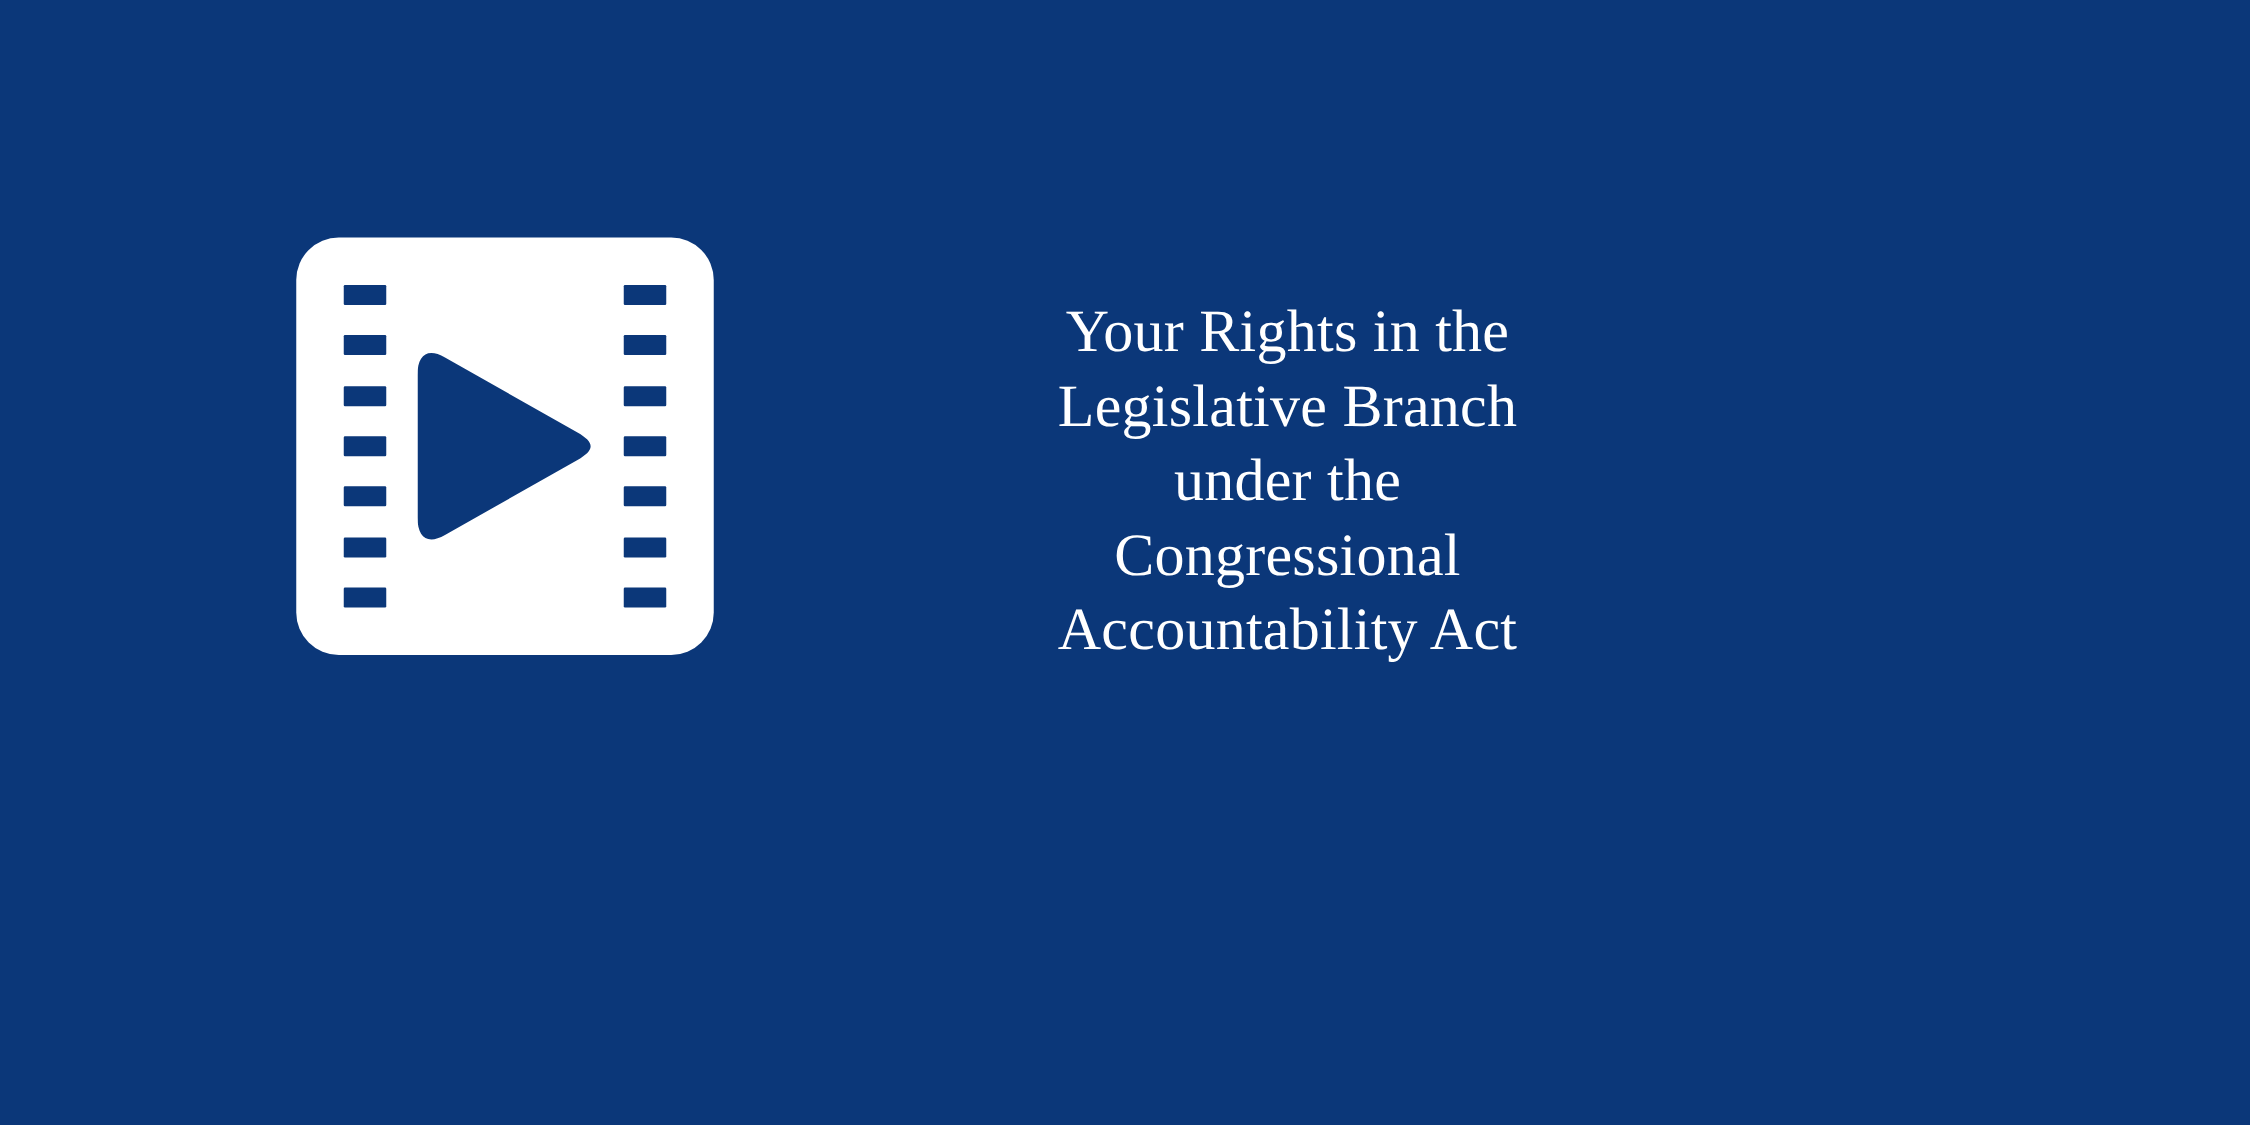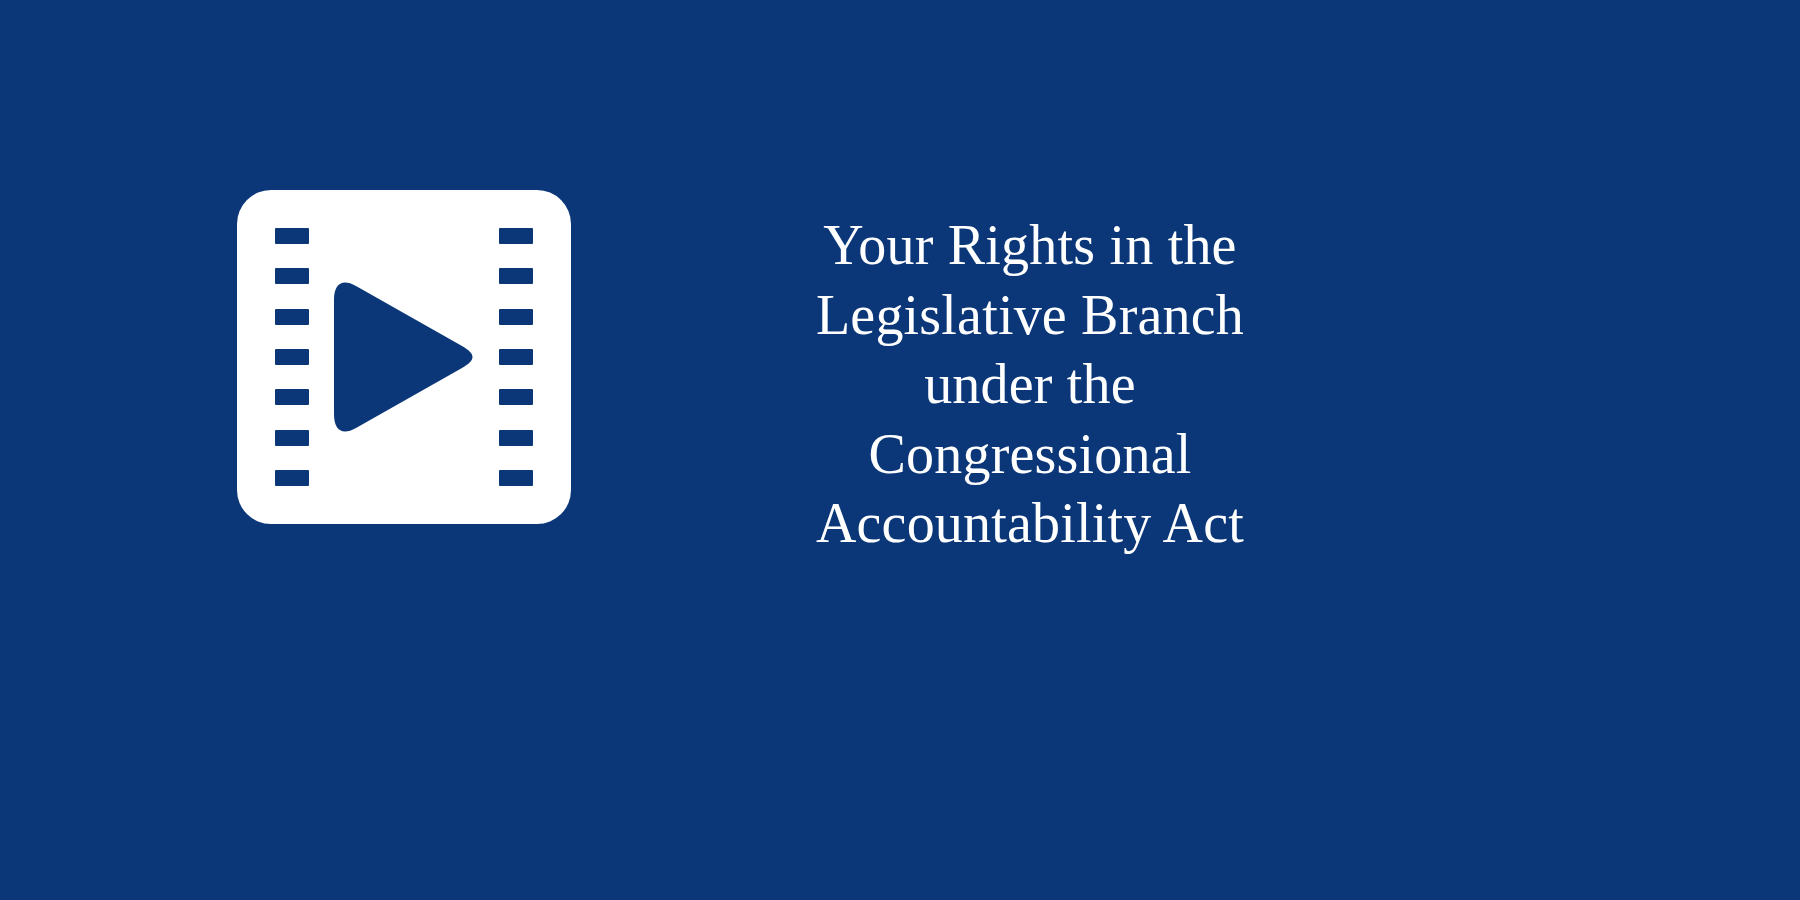--- a/index.html
+++ b/index.html
@@ -86,21 +86,21 @@
     display: flex;
     align-items: center;
     justify-content: center;
   }
 
   #headline {
     margin: 0;
     color: #ffffff;
     font-family: "Liberation Serif", "DejaVu Serif", serif;
     font-weight: 400;
-    font-size: 56px;
+    font-size: 48px;
     line-height: 1.24;
     text-align: center;
     letter-spacing: 0.2px;
     white-space: pre-line;
     -webkit-font-smoothing: antialiased;
   }
 </style>
 </head>
 <body>
 

